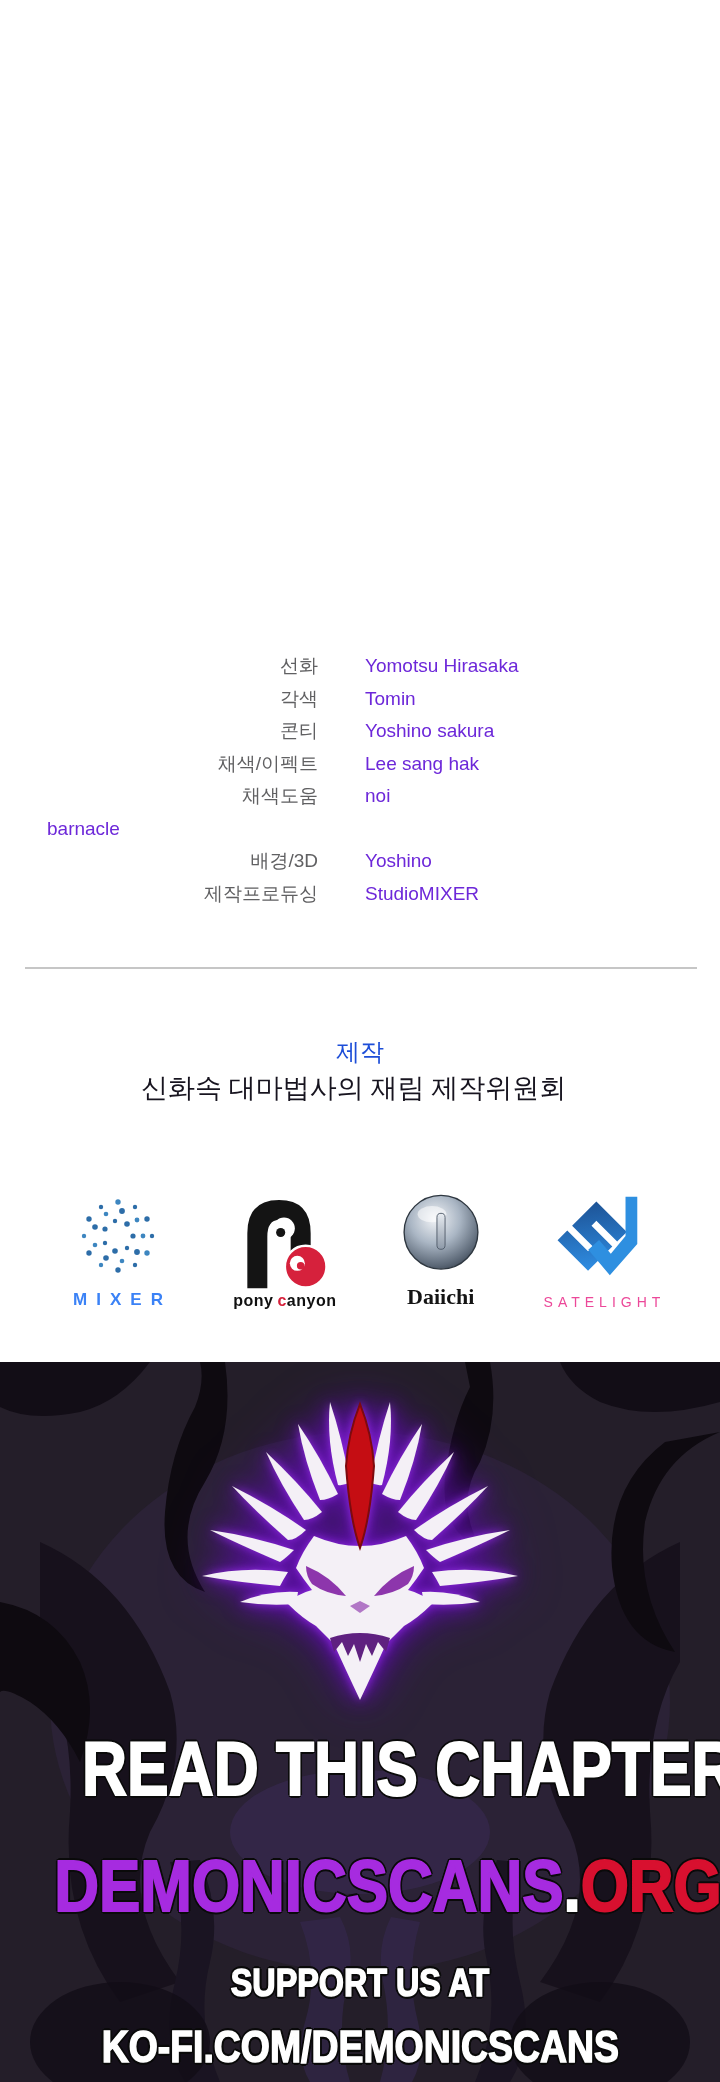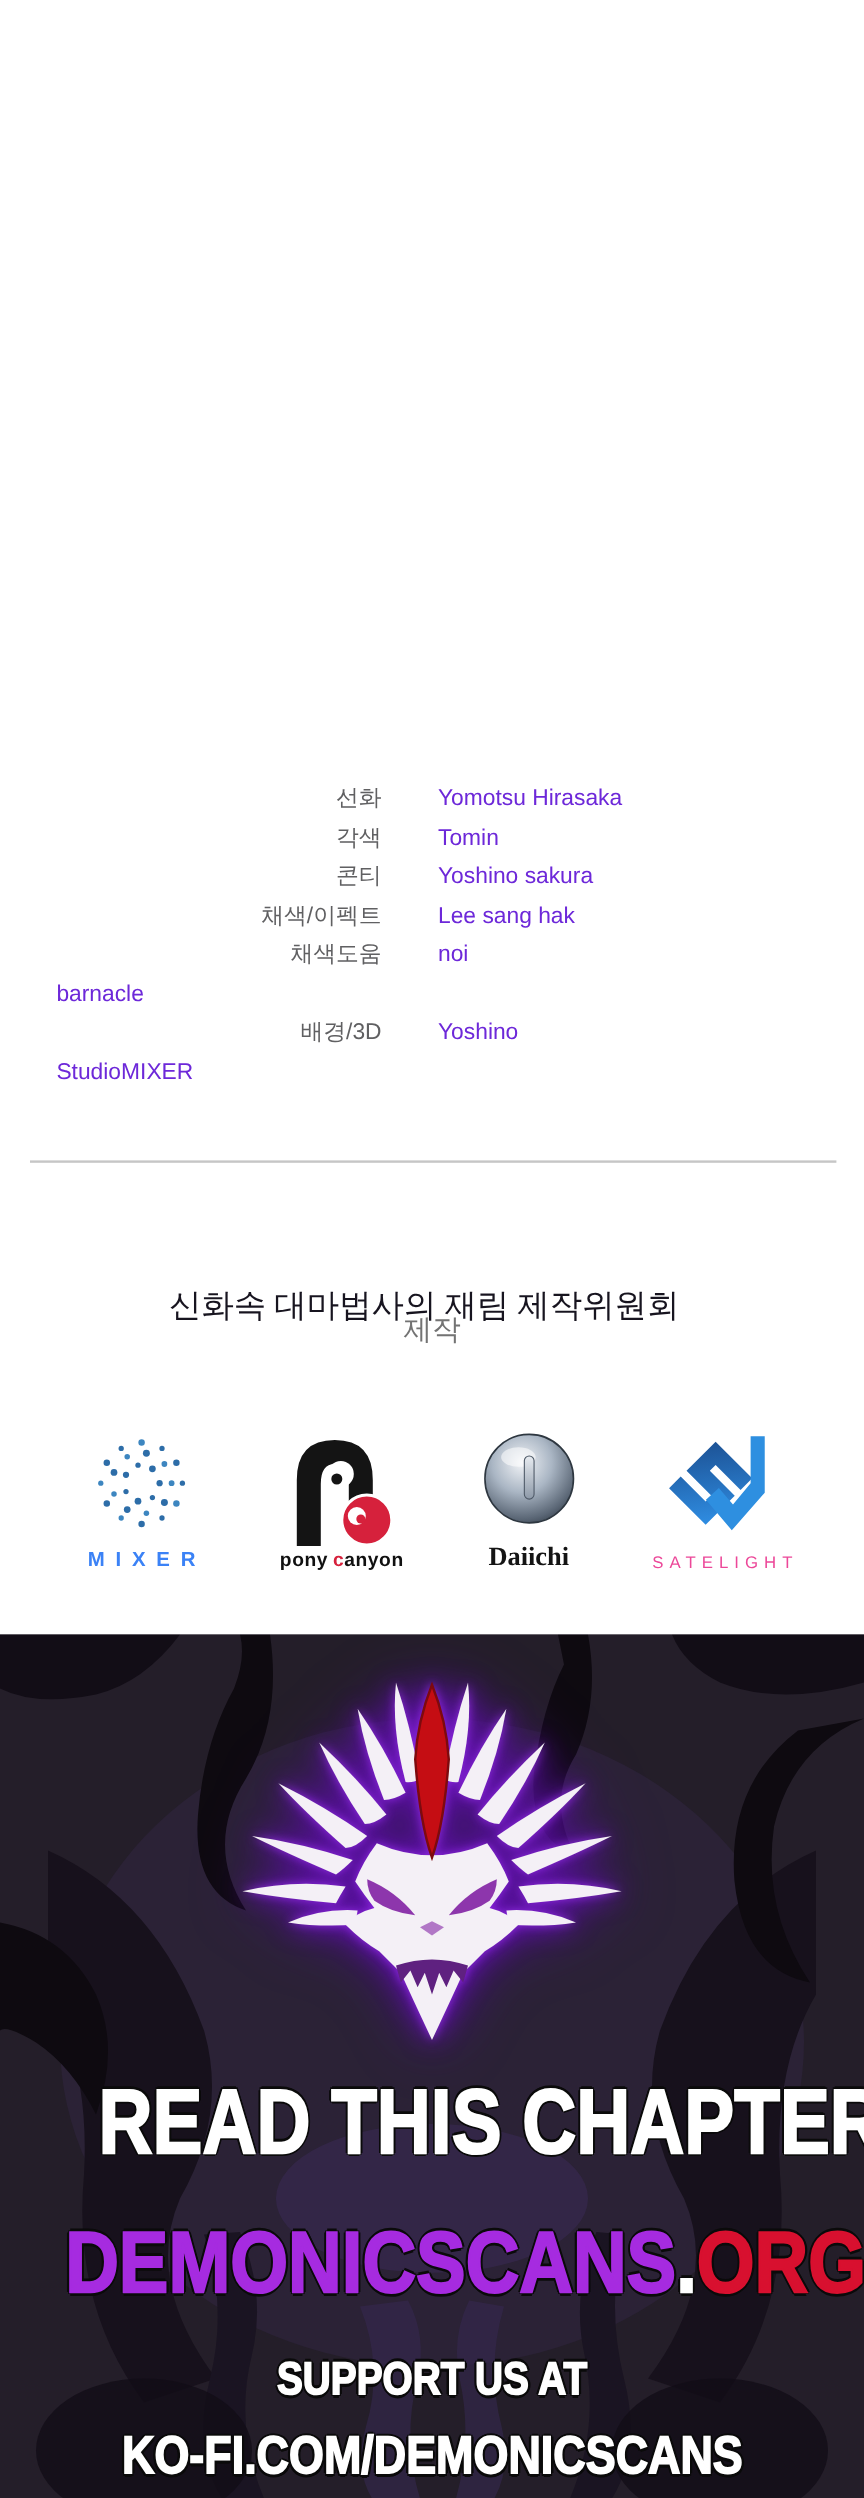--- a/index.html
+++ b/index.html
@@ -12,22 +12,22 @@
 
   
   .credits { position:absolute; top:650px; left:0; width:711px; }
   .credit-row { display:flex; line-height:32.5px; font-size:19px; color:#58585a; }
   .credit-label { width:318px; text-align:right; color:#606062; }
   .credit-value { margin-left:47px; text-align:left; color:#6d28d9; }
 
   .divider { position:absolute; top:967px; left:25px; width:672px; height:2px; background:#c6c6c6; }
 
   .prod-heading {
-    position:absolute; top:1092px; left:0; width:720px; text-align:center;
-    font-family:"Liberation Serif", serif; font-size:24px; color:#737373;
+    position:absolute; top:1036px; left:0; width:720px; text-align:center;
+    font-family:"Liberation Serif", serif; font-size:24px; color:#1d4ed8;
   }
   .prod-committee {
     position:absolute; top:1070px; left:0; width:707px; text-align:center;
     font-family:"Liberation Serif", serif; font-size:27px; color:#17141f;
   }
 
   
   .logos {
     position:absolute; top:1178px; left:0; width:720px; height:132px;
     display:flex; justify-content:space-between; padding:0 42px;
@@ -93,20 +93,21 @@
       <div class="credit-value">noi</div>
     </div>
     <div class="credit-row">
       <div class="credit-value">barnacle</div>
     </div>
     <div class="credit-row">
       <div class="credit-label">배경/3D</div>
       <div class="credit-value">Yoshino</div>
     </div>
     <div class="credit-row">
+      <div class="credit-label">제작프로듀싱</div>
       <div class="credit-value">StudioMIXER</div>
     </div>
   </div>
 
   <div class="divider"></div>
 
   <div class="prod-heading">제작</div>
   <div class="prod-committee">신화속 대마법사의 재림 제작위원회</div>
 
   <div class="logos">

